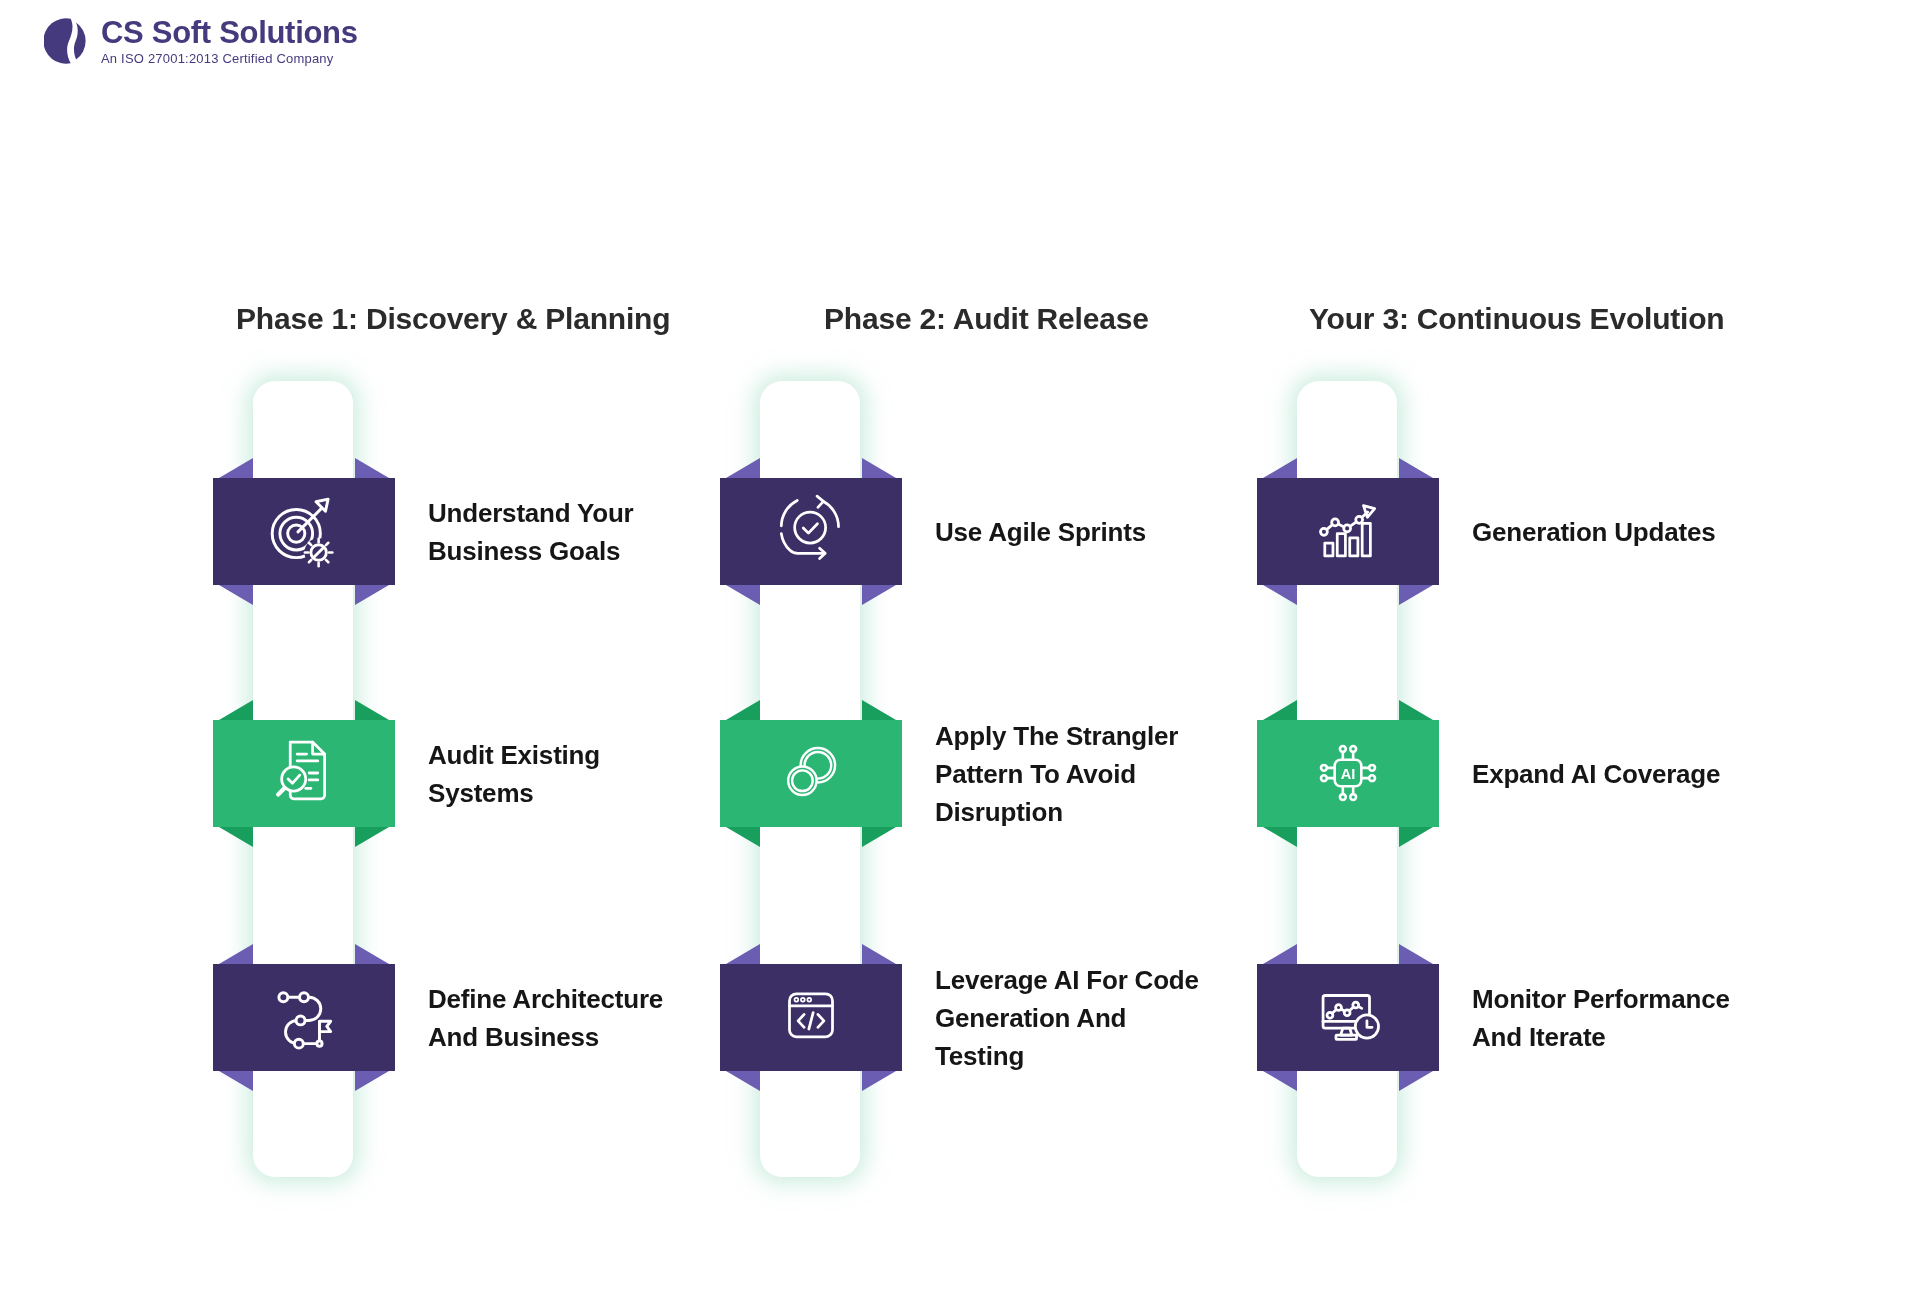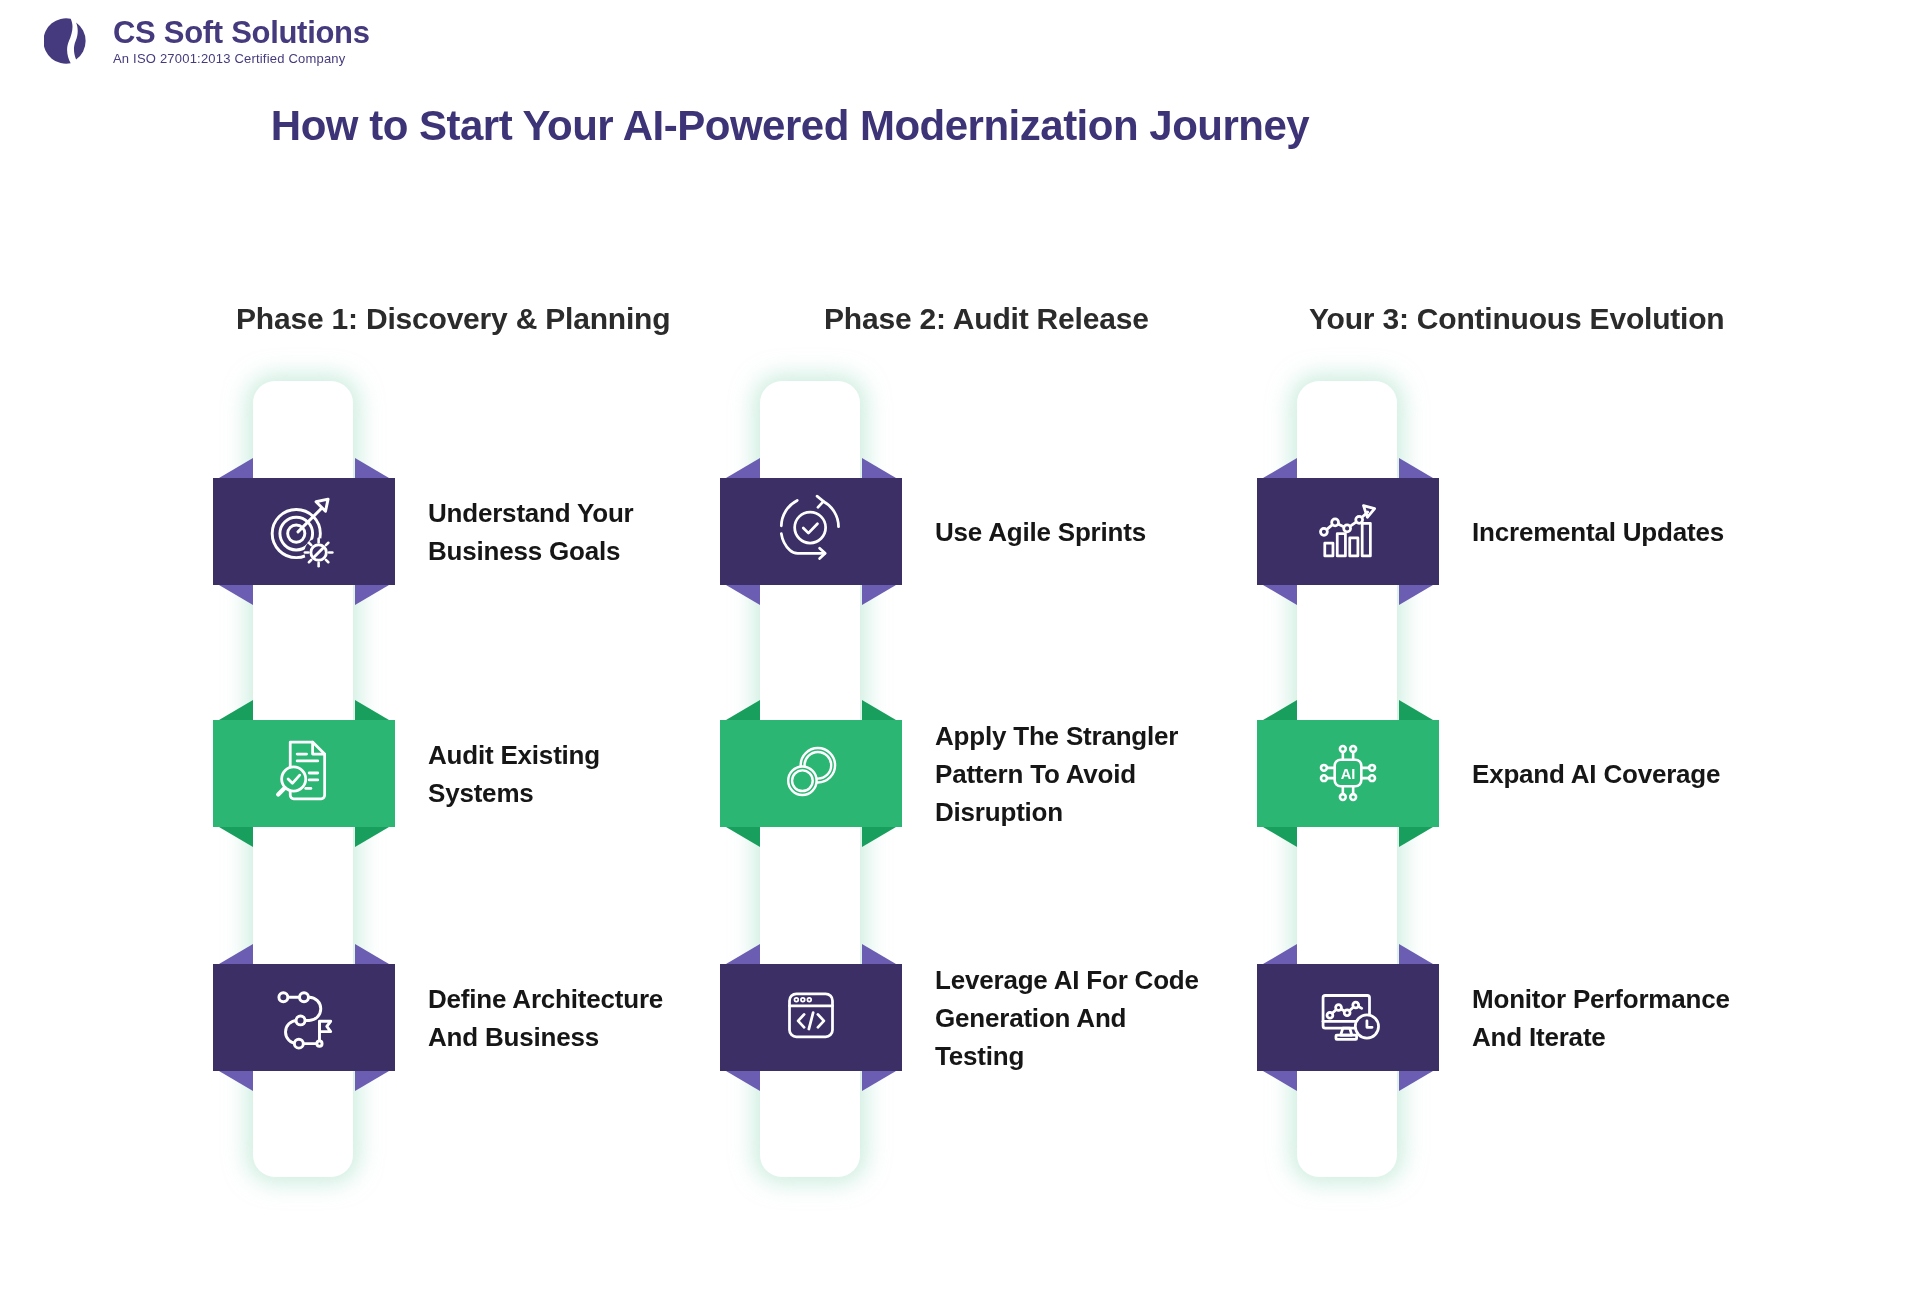--- a/index.html
+++ b/index.html
@@ -1,18 +1,18 @@
 <!DOCTYPE html>
 <html style="--title-color: #3D3377; --header-text: #2B2B2B; --step-text: #161616; --purple-band: #3B2F66; --purple-fold: #6A5DB2; --green-band: #2CB674; --green-fold: #189F5D; --logo-purple: #453A7D;"><head>
 <meta charset="utf-8">
 <style>
   html,body{margin:0;padding:0;background:#fff;}
   .canvas{position:relative;width:1920px;height:1303px;overflow:hidden;background:#fff;
           font-family:"Liberation Sans",sans-serif;}
-  .logo{position:absolute;left:44px;top:15px;display:flex;align-items:flex-start;gap:22px;}
+  .logo{position:absolute;left:44px;top:15px;display:flex;align-items:flex-start;gap:10px;}
   .logo-mark{width:47px;height:52px;flex:0 0 auto;}
   .logo-company{font-size:31px;font-weight:bold;color:var(--logo-purple);line-height:36px;letter-spacing:-0.3px;}
   .logo-tagline{font-size:13px;color:var(--logo-purple);margin-top:0;letter-spacing:0.2px;}
   .title{position:absolute;top:102px;left:790px;transform:translateX(-50%);margin:0;
          font-size:42px;font-weight:bold;color:var(--title-color);white-space:nowrap;letter-spacing:-0.5px;}
   .phase-header{position:absolute;margin:16px;font-size:30px;font-weight:bold;color:var(--header-text);
                 white-space:nowrap;letter-spacing:-0.2px;z-index:1;}
   .timeline-col{position:absolute;top:381px;width:100px;height:796px;background:#fff;border-radius:22px;
                 box-shadow:0 0 22px 7px rgba(167,224,201,0.55);z-index:1;}
   .ribbon{position:absolute;z-index:2;display:block;}
@@ -169,21 +169,20 @@
     <svg class="logo-mark" viewBox="0 0 52 52">
       <path fill="#453A7D" d="M29.5,1.3 A25.2,25.2 0 1 0 29.5,50.7 C25.8,43.5 23.8,34.8 27.6,26 C31.4,17.2 33.2,8.5 29.5,1.3 Z"></path>
       <path fill="#453A7D" d="M35.5,5.5 A25.2,25.2 0 0 1 35.5,46.5 C33,40.5 32,33 35,26 C38,19 38,11.5 35.5,5.5 Z"></path>
     </svg>
     <div class="logo-text">
       <div class="logo-company">CS Soft Solutions</div>
       <div class="logo-tagline">An ISO 27001:2013 Certified Company</div>
     </div>
   </header>
 
-  <h1 class="title">How to Start Your AI-Powered Modernization Journey</h1>
 
   <div id="phases">
       <h2 class="phase-header" style="left:220px;top:286px">Phase 1: Discovery &amp; Planning</h2>
       <div class="timeline-col" style="left:253px"></div>
       <svg class="ribbon purple" style="left:213px;top:458px" width="182" height="147" viewBox="0 0 182 147">
         <polygon class="fold" points="6,20 40,0 40,20"></polygon>
         <polygon class="fold" points="142,0 176,20 142,20"></polygon>
         <polygon class="fold" points="6,127 40,127 40,147"></polygon>
         <polygon class="fold" points="142,127 176,127 142,147"></polygon>
         <rect class="band" x="0" y="20" width="182" height="107"></rect>
@@ -261,21 +260,21 @@
       <svg class="ribbon purple" style="left:1257px;top:458px" width="182" height="147" viewBox="0 0 182 147">
         <polygon class="fold" points="6,20 40,0 40,20"></polygon>
         <polygon class="fold" points="142,0 176,20 142,20"></polygon>
         <polygon class="fold" points="6,127 40,127 40,147"></polygon>
         <polygon class="fold" points="142,127 176,127 142,147"></polygon>
         <rect class="band" x="0" y="20" width="182" height="107"></rect>
       </svg>
       <svg class="icon purple" style="left:1305px;top:488px" width="86" height="86" viewBox="0 0 100 100">
         <use href="#growth-chart-icon"></use>
       </svg>
-      <div class="step-label" style="left:1472px;top:478px">Incremental Updates</div>
+      <div class="step-label" style="left:1472px;top:478px">Generation Updates</div>
       <svg class="ribbon green" style="left:1257px;top:700px" width="182" height="147" viewBox="0 0 182 147">
         <polygon class="fold" points="6,20 40,0 40,20"></polygon>
         <polygon class="fold" points="142,0 176,20 142,20"></polygon>
         <polygon class="fold" points="6,127 40,127 40,147"></polygon>
         <polygon class="fold" points="142,127 176,127 142,147"></polygon>
         <rect class="band" x="0" y="20" width="182" height="107"></rect>
       </svg>
       <svg class="icon green" style="left:1305px;top:730px" width="86" height="86" viewBox="0 0 100 100">
         <use href="#ai-chip-icon"></use>
       </svg>

